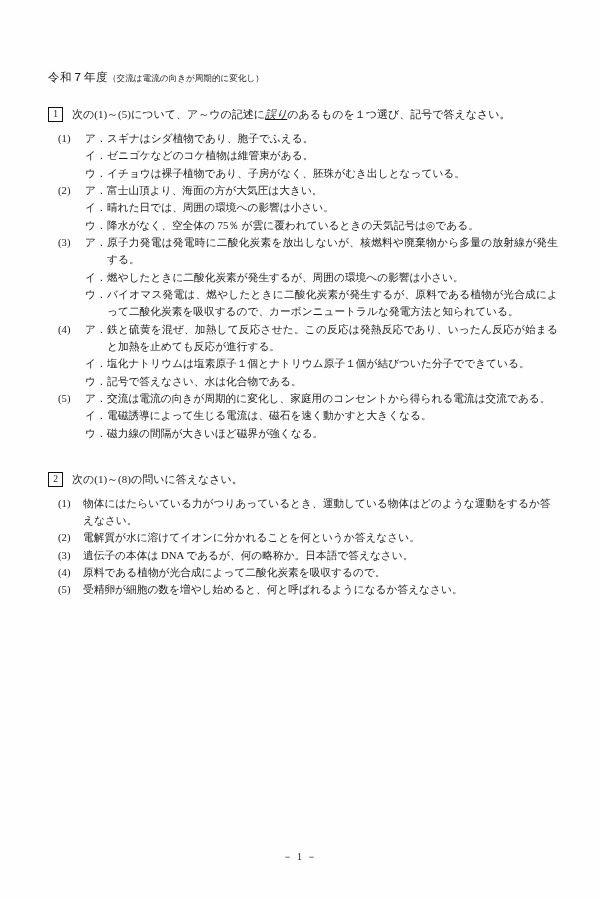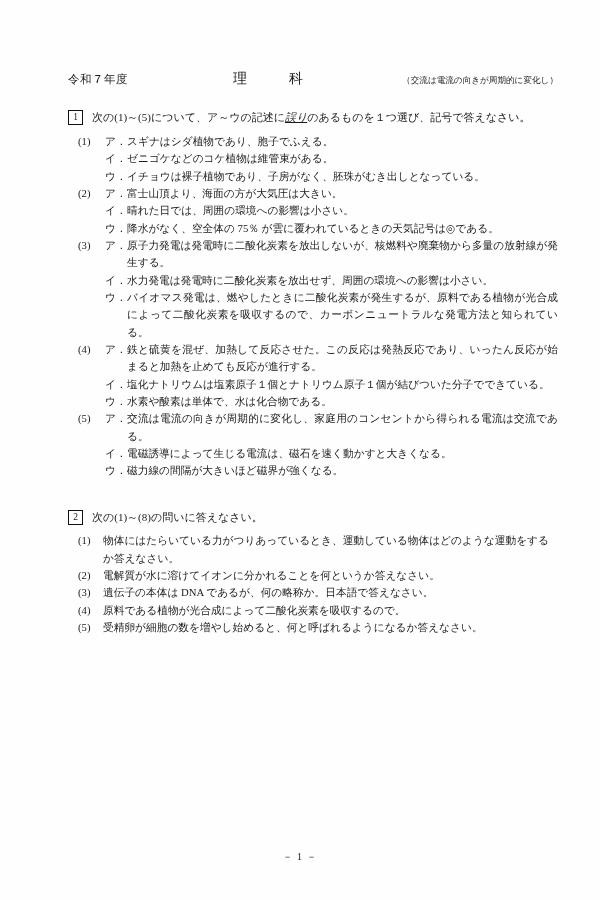--- a/index.html
+++ b/index.html
@@ -11,21 +11,21 @@
     height: 900px;
     background: #ffffff;
     font-family: "Liberation Serif", "DejaVu Serif", serif;
     color: #1a1a1a;
   }
   .page {
     position: relative;
     width: 600px;
     height: 900px;
     box-sizing: border-box;
-    padding: 56px 42px 30px 68px;
+    padding: 56px 42px 30px 48px;
     background: #fefefe;
   }
   
   .doc-header {
     display: flex;
     align-items: baseline;
     margin-top: 14px;
     margin-bottom: 22px;
   }
   .doc-year {
@@ -124,21 +124,20 @@
     letter-spacing: 1px;
   }
 </style>
 </head>
 <body>
 
 <div class="page">
 
   <div class="doc-header">
     <div class="doc-year">令和７年度</div>
-    <div class="doc-subject">理　科</div>
     <div class="doc-note">（交流は電流の向きが周期的に変化し）</div>
   </div>
 
   <div class="qblock">
     <div class="qhead">
       <span class="qnum-box">1</span>
       <span class="qhead-text"><span>次の(1)～(5)について、ア～ウの記述に</span><span class="u-underline">誤り</span><span>のあるものを１つ選び、記号で答えなさい。</span></span>
     </div>
 
     <div class="items">
@@ -181,21 +180,21 @@
 
       <div class="item">
         <div class="item-label">(3)</div>
         <div class="item-body subgroup">
           <div class="sub">
             <div class="sub-label">ア．</div>
             <div class="sub-body">原子力発電は発電時に二酸化炭素を放出しないが、核燃料や廃棄物から多量の放射線が発生する。</div>
           </div>
           <div class="sub">
             <div class="sub-label">イ．</div>
-            <div class="sub-body">水力発電は発電時に二酸化炭素を放出せず、周囲の環境への影響は小さい。</div>
+            <div class="sub-body">燃やしたときに二酸化炭素が発生するが、周囲の環境への影響は小さい。</div>
           </div>
           <div class="sub">
             <div class="sub-label">ウ．</div>
             <div class="sub-body">バイオマス発電は、燃やしたときに二酸化炭素が発生するが、原料である植物が光合成によって二酸化炭素を吸収するので、カーボンニュートラルな発電方法と知られている。</div>
           </div>
         </div>
       </div>
 
       <div class="item">
         <div class="item-label">(4)</div>
@@ -203,21 +202,21 @@
           <div class="sub">
             <div class="sub-label">ア．</div>
             <div class="sub-body">鉄と硫黄を混ぜ、加熱して反応させた。この反応は発熱反応であり、いったん反応が始まると加熱を止めても反応が進行する。</div>
           </div>
           <div class="sub">
             <div class="sub-label">イ．</div>
             <div class="sub-body">塩化ナトリウムは塩素原子１個とナトリウム原子１個が結びついた分子でできている。</div>
           </div>
           <div class="sub">
             <div class="sub-label">ウ．</div>
-            <div class="sub-body">水素や酸素は単体で、水は化合物である。</div>
+            <div class="sub-body">記号で答えなさい、水は化合物である。</div>
           </div>
         </div>
       </div>
 
       <div class="item">
         <div class="item-label">(5)</div>
         <div class="item-body subgroup">
           <div class="sub">
             <div class="sub-label">ア．</div>
             <div class="sub-body">交流は電流の向きが周期的に変化し、家庭用のコンセントから得られる電流は交流である。</div>

